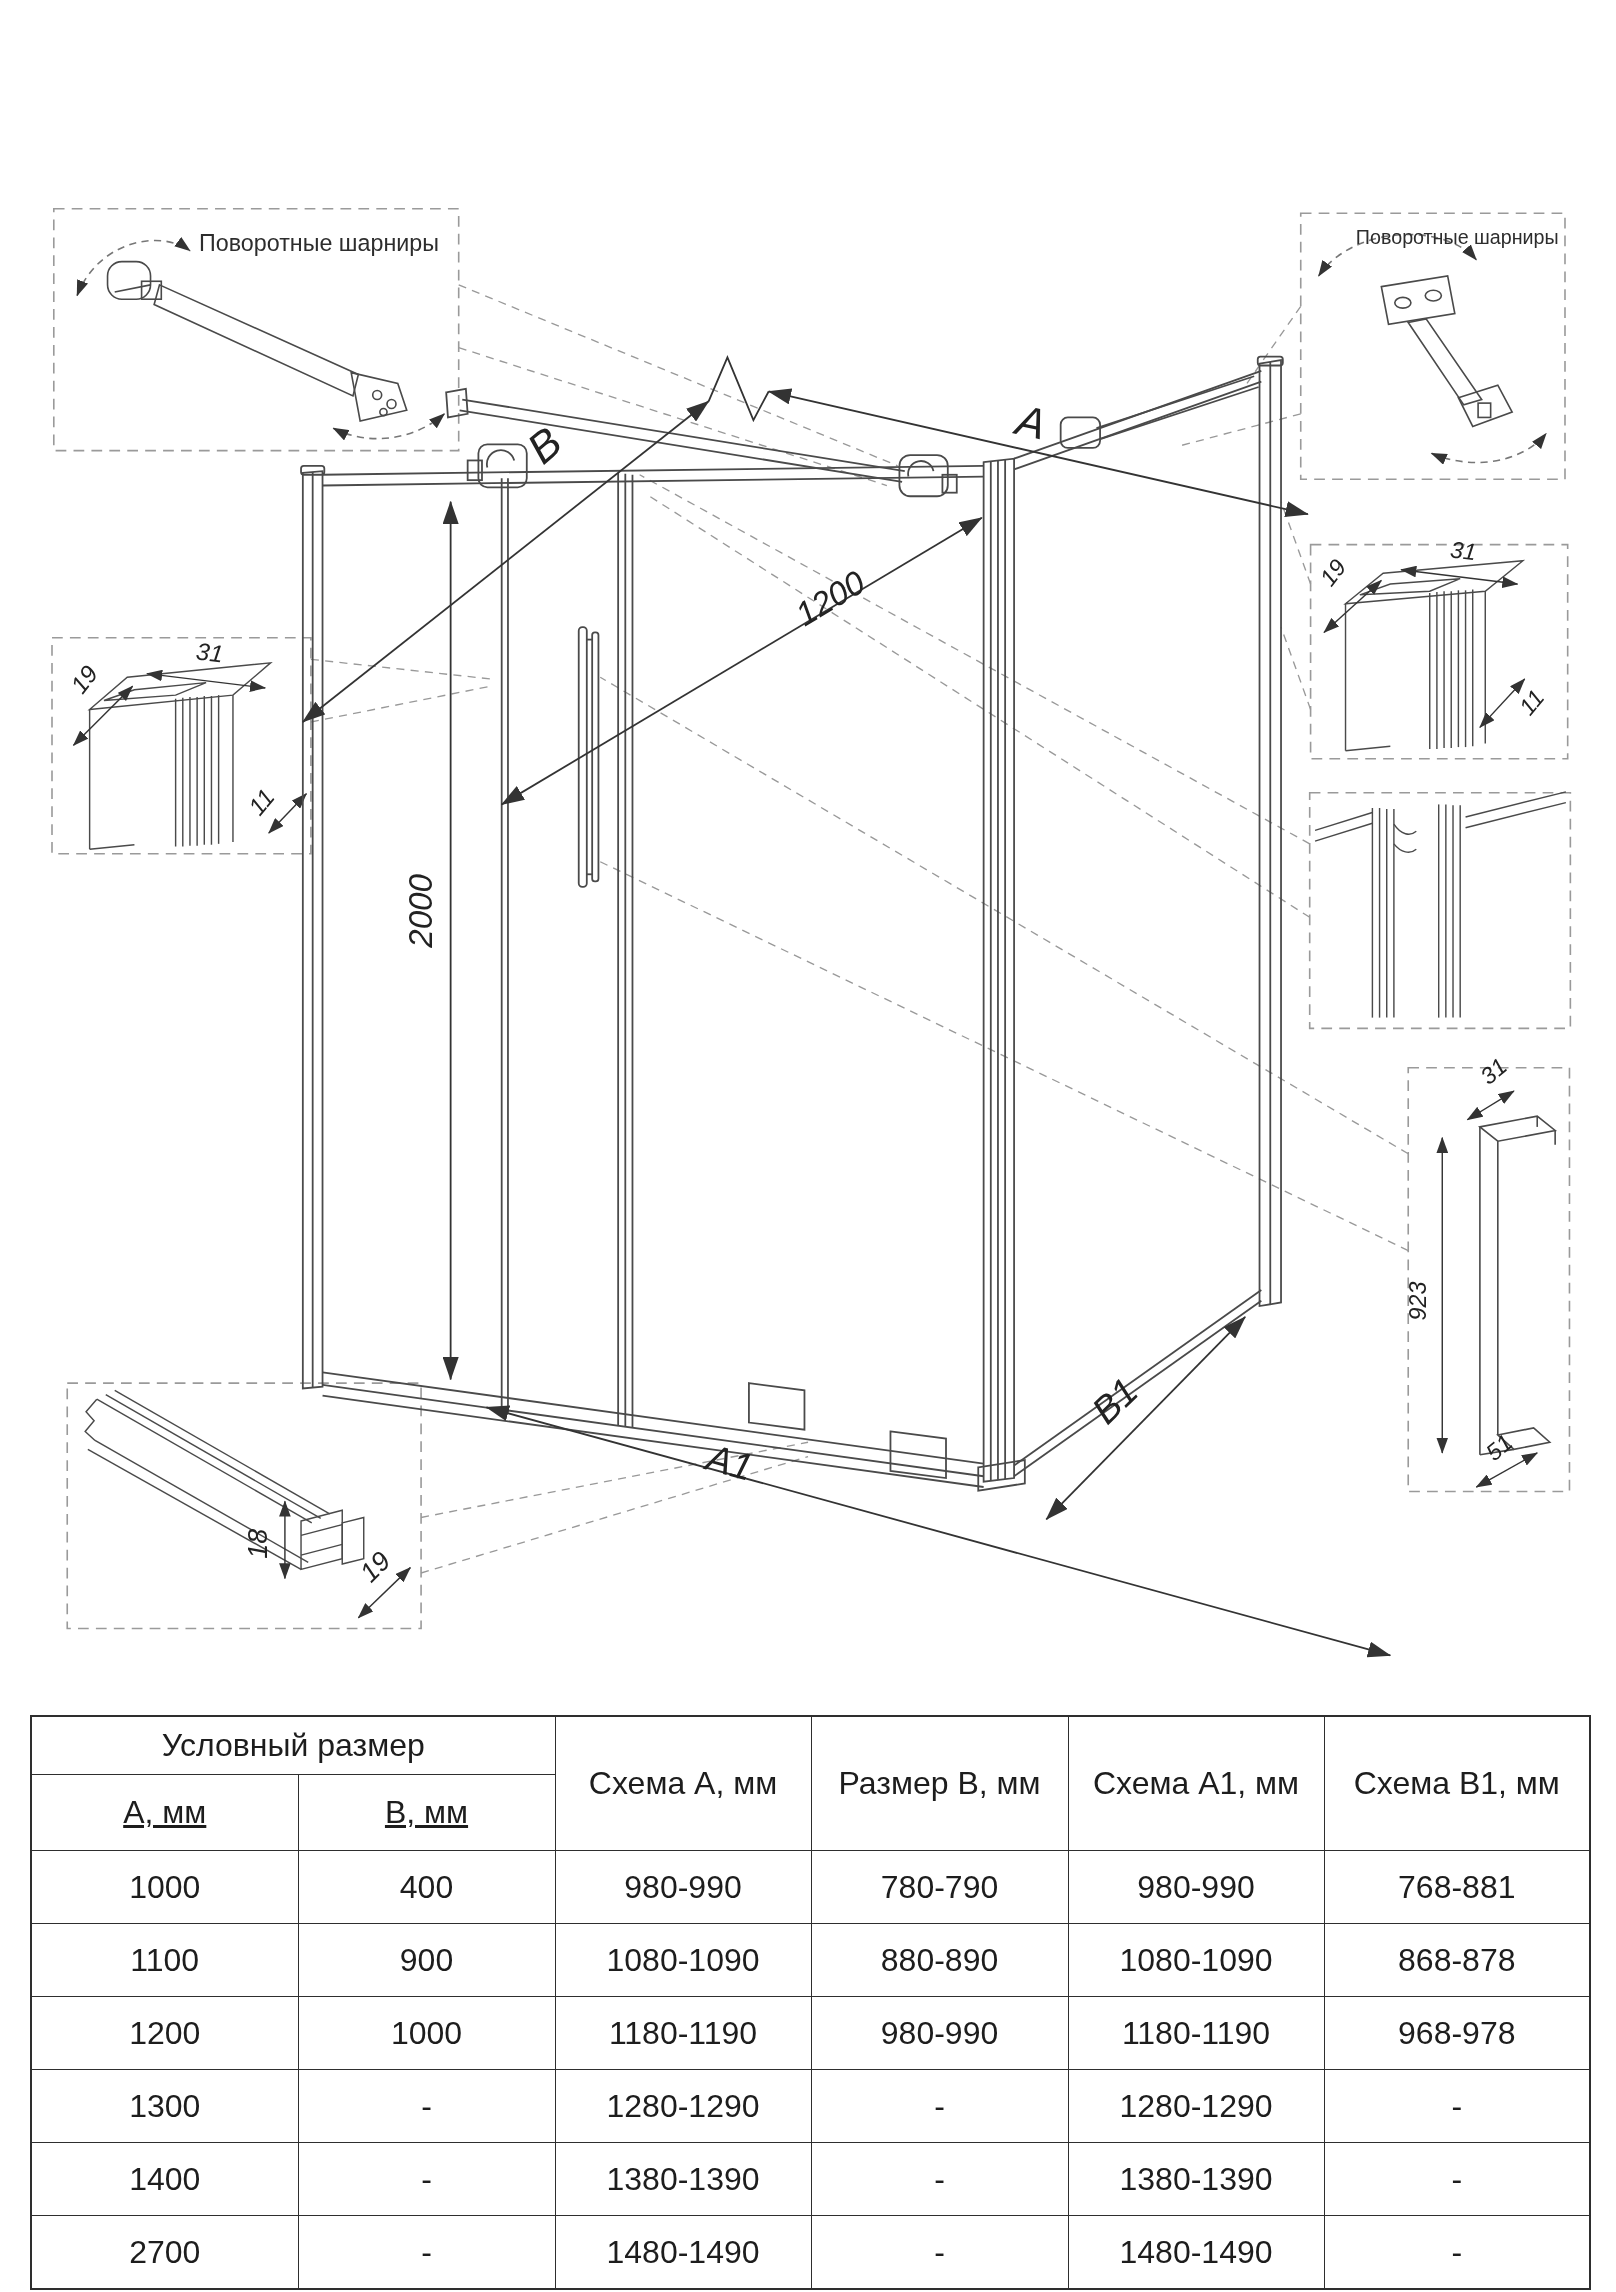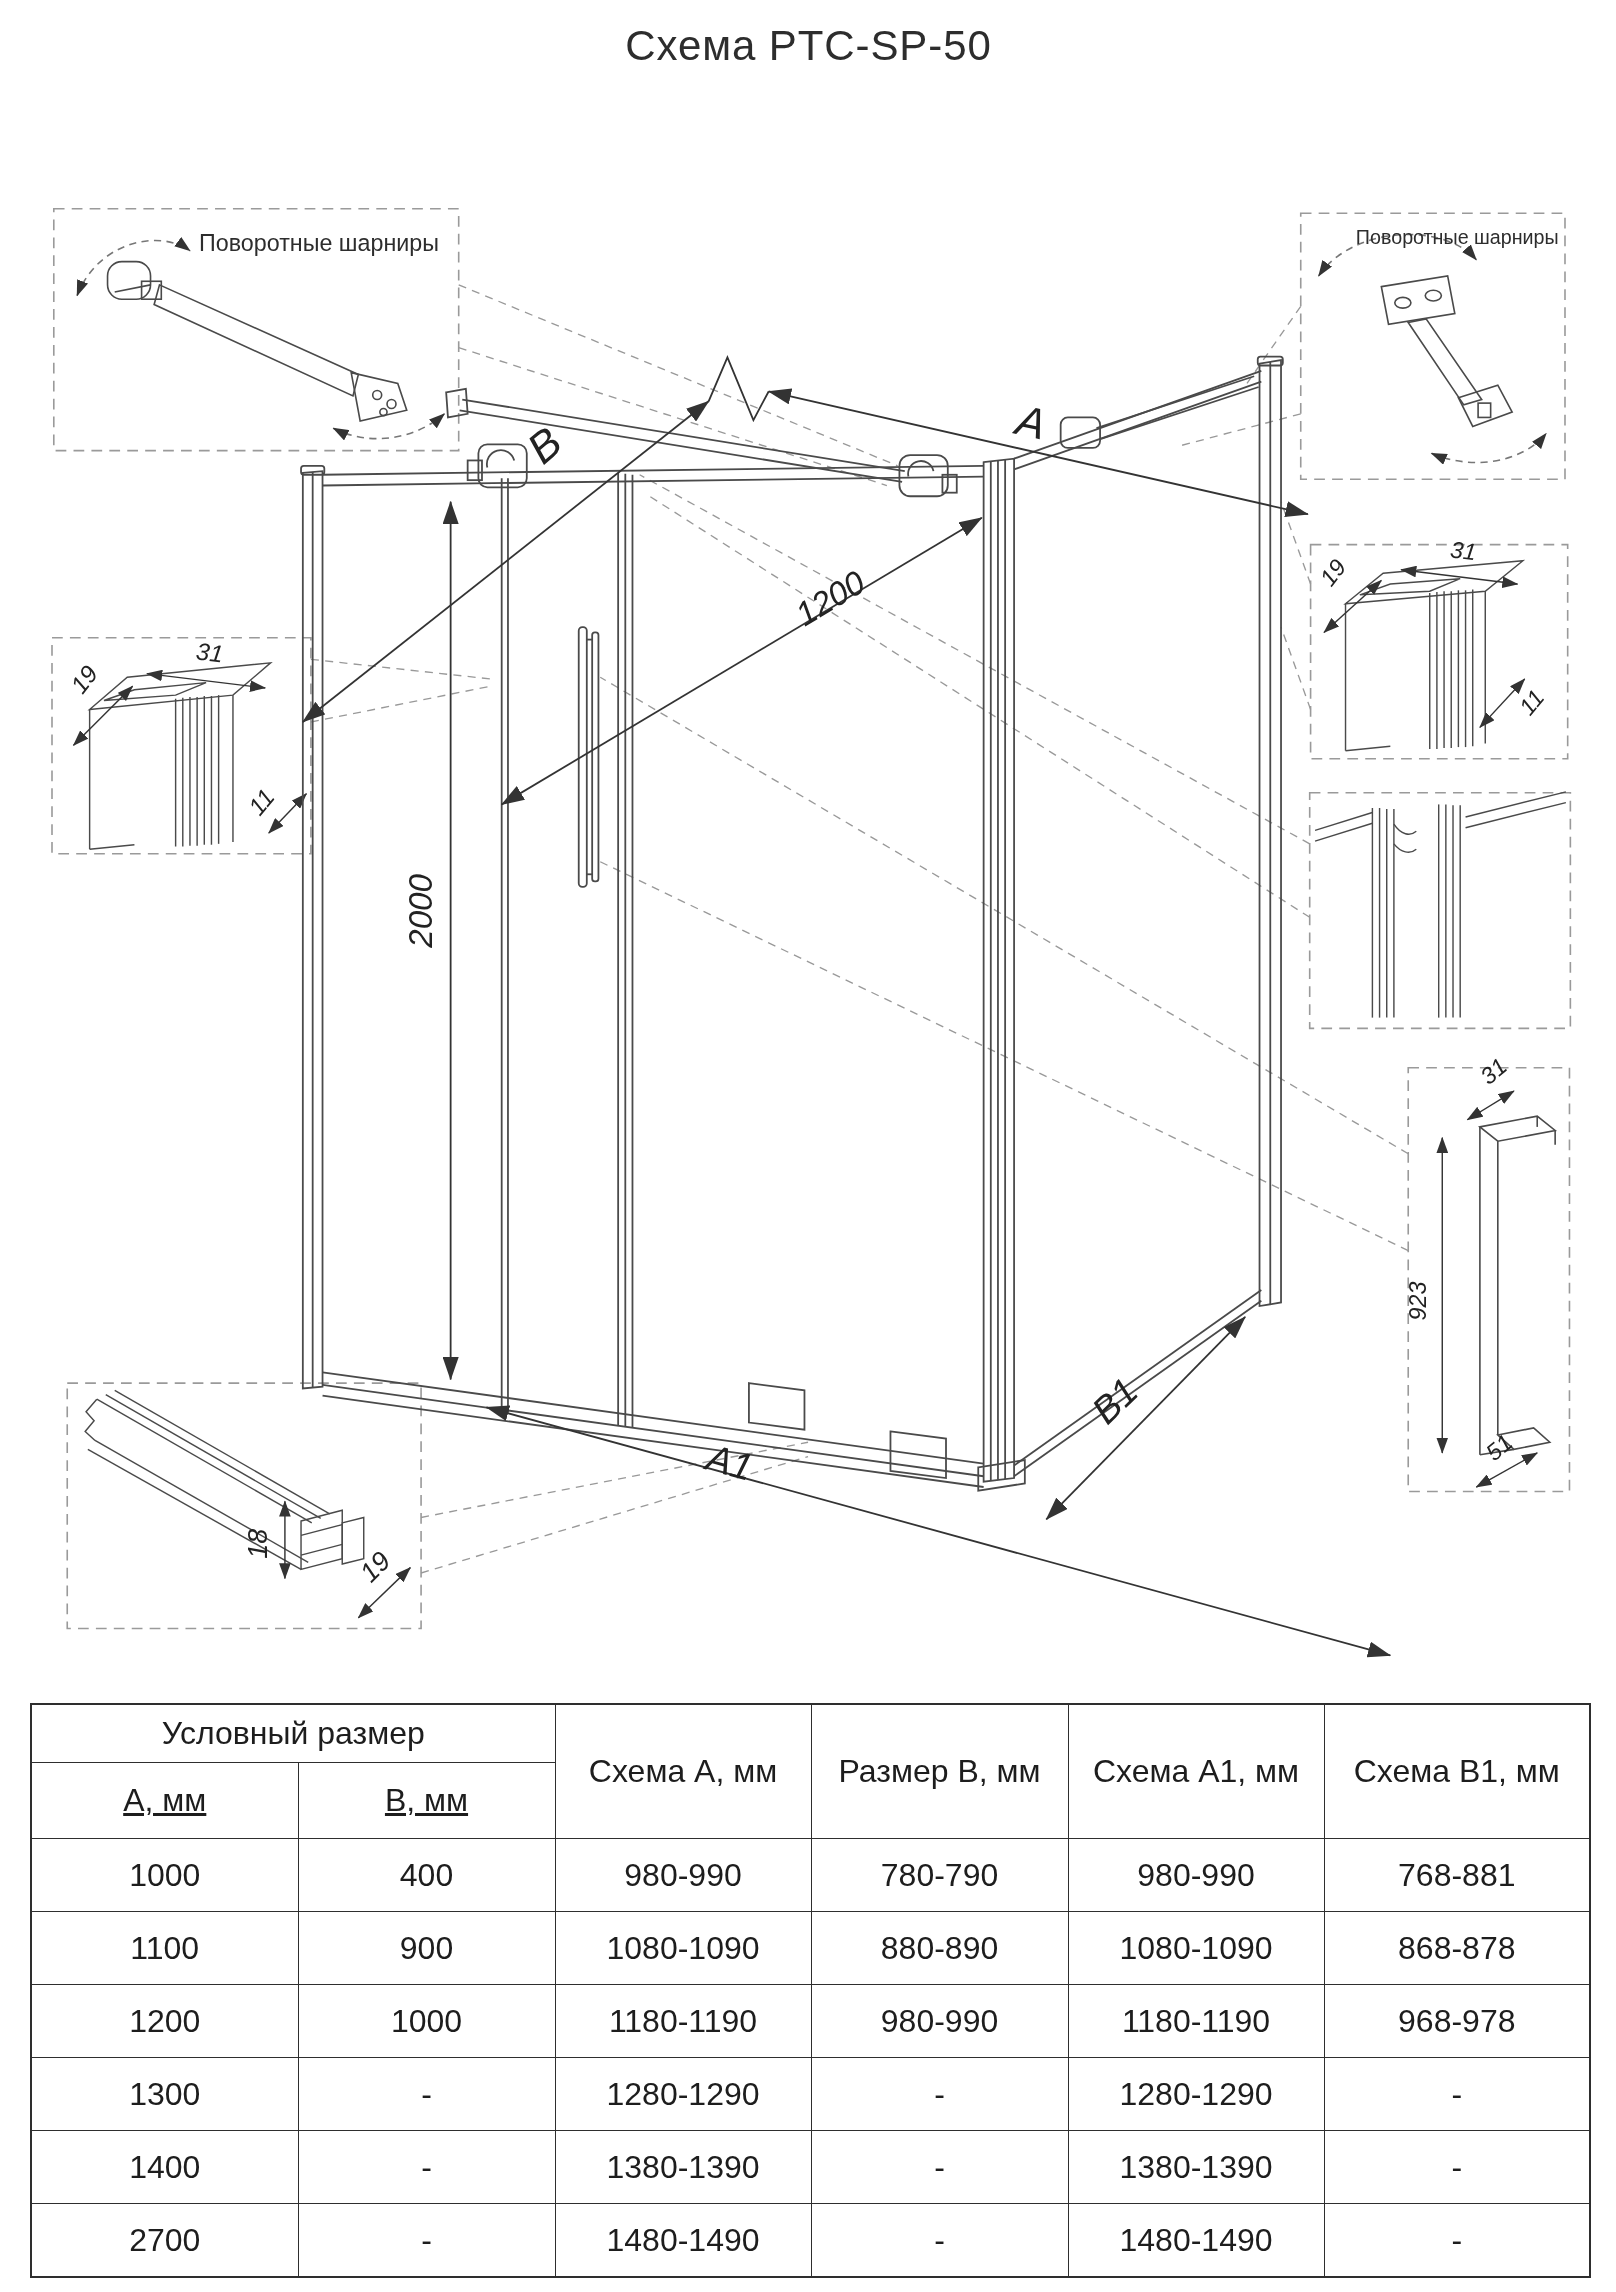--- a/index.html
+++ b/index.html
@@ -10,31 +10,30 @@
   svg{position:absolute;left:0;top:0;}
   svg text{font-family:"Liberation Sans",sans-serif;fill:#222;}
   .dimtxt{font-style:italic;}
   .note{font-style:normal;fill:#2d2d2d;}
 
   table.spec{position:absolute;left:30px;top:1703px;width:1559px;
              border-collapse:collapse;table-layout:fixed;
              font-size:32px;color:#1d1d1d;}
   table.spec th,table.spec td{border:1.8px solid #2e2e2e;text-align:center;
              vertical-align:middle;font-weight:normal;padding:0;}
-  table.spec{border:2.7px solid #2e2e2e;}
+  table.spec{border:2.7px solid #2e2e2e;margin-top:12px;}
   tr.h1 th{height:57px;}
   tr.h2 th{height:75px;text-decoration:underline;}
   tr.d td{height:72px;}
   th.wrapcol{padding:0 30px;}
 </style>
 </head>
 <body>
 <div class="page">
 
-<div class="title">Схема PTC-SP-50</div>
 
 <svg width="1617" height="1702" viewBox="0 0 1805 1900">
   <defs>
     <marker id="arr" markerUnits="userSpaceOnUse" markerWidth="26" markerHeight="18" refX="25" refY="9" orient="auto-start-reverse">
       <path d="M0 0 L26 9 L0 18 z" fill="#333"></path>
     </marker>
     <marker id="arrs" markerUnits="userSpaceOnUse" markerWidth="18" markerHeight="13" refX="17" refY="6.5" orient="auto-start-reverse">
       <path d="M0 0 L18 6.5 L0 13 z" fill="#333"></path>
     </marker>
   </defs>

